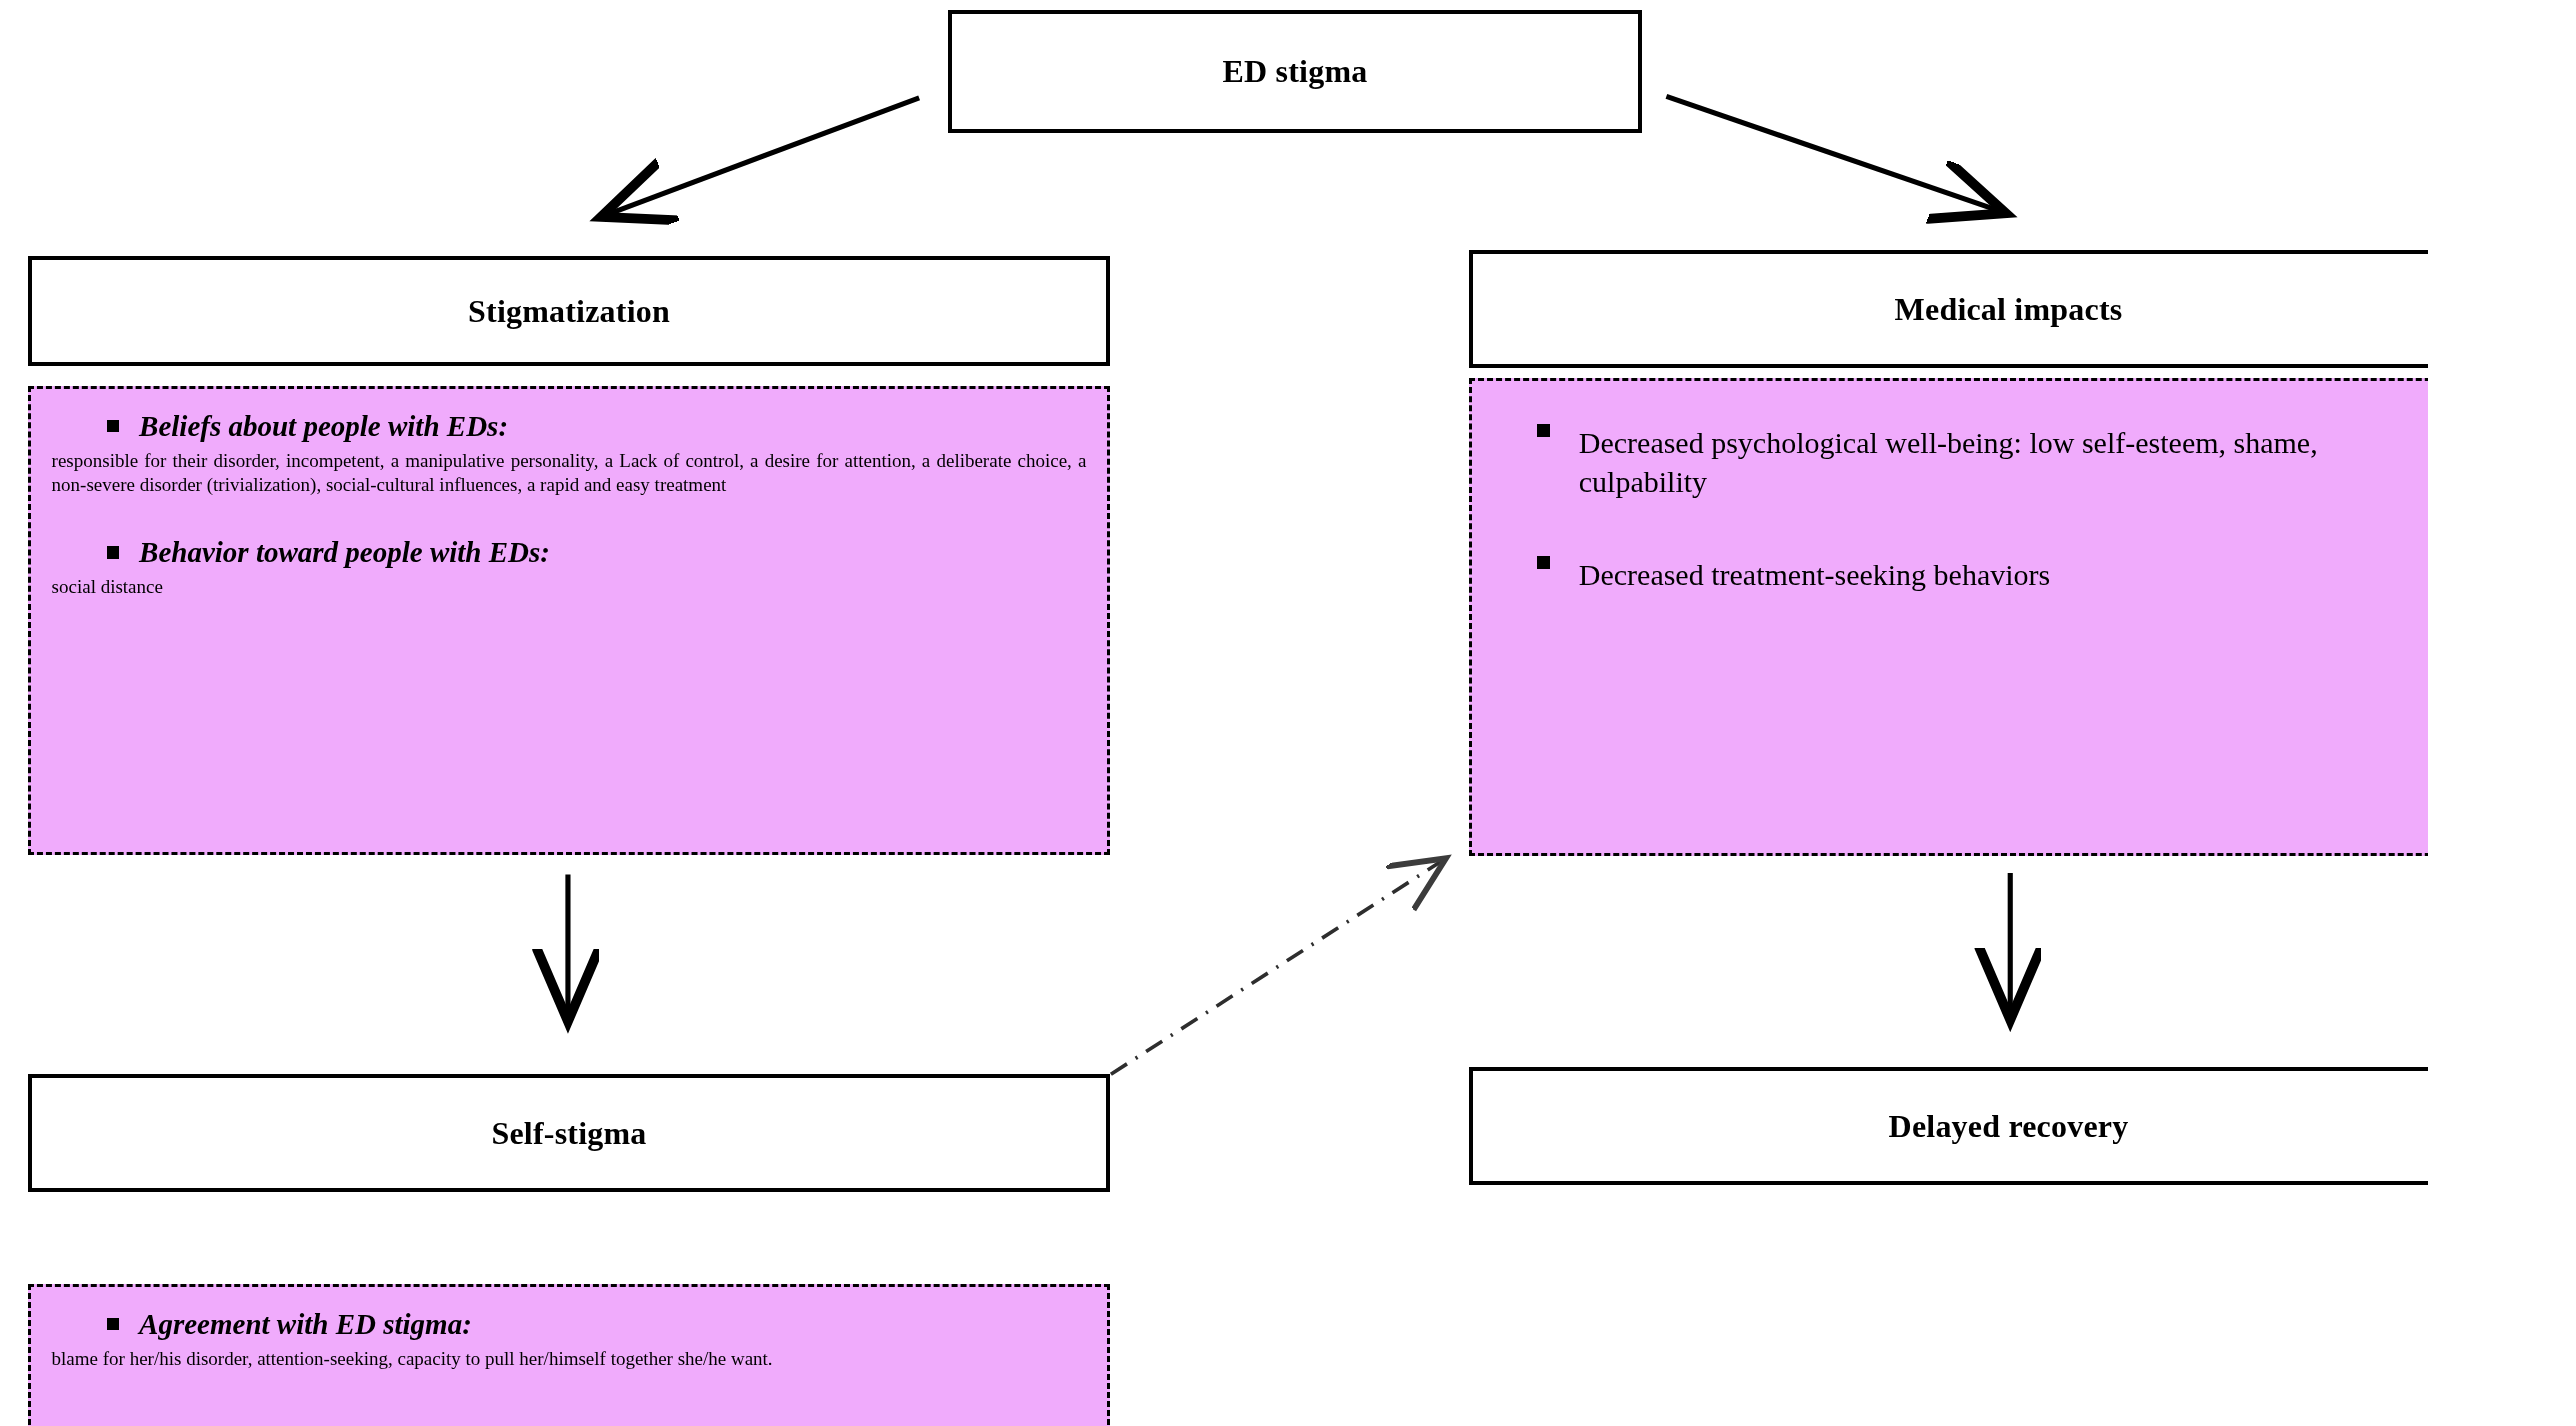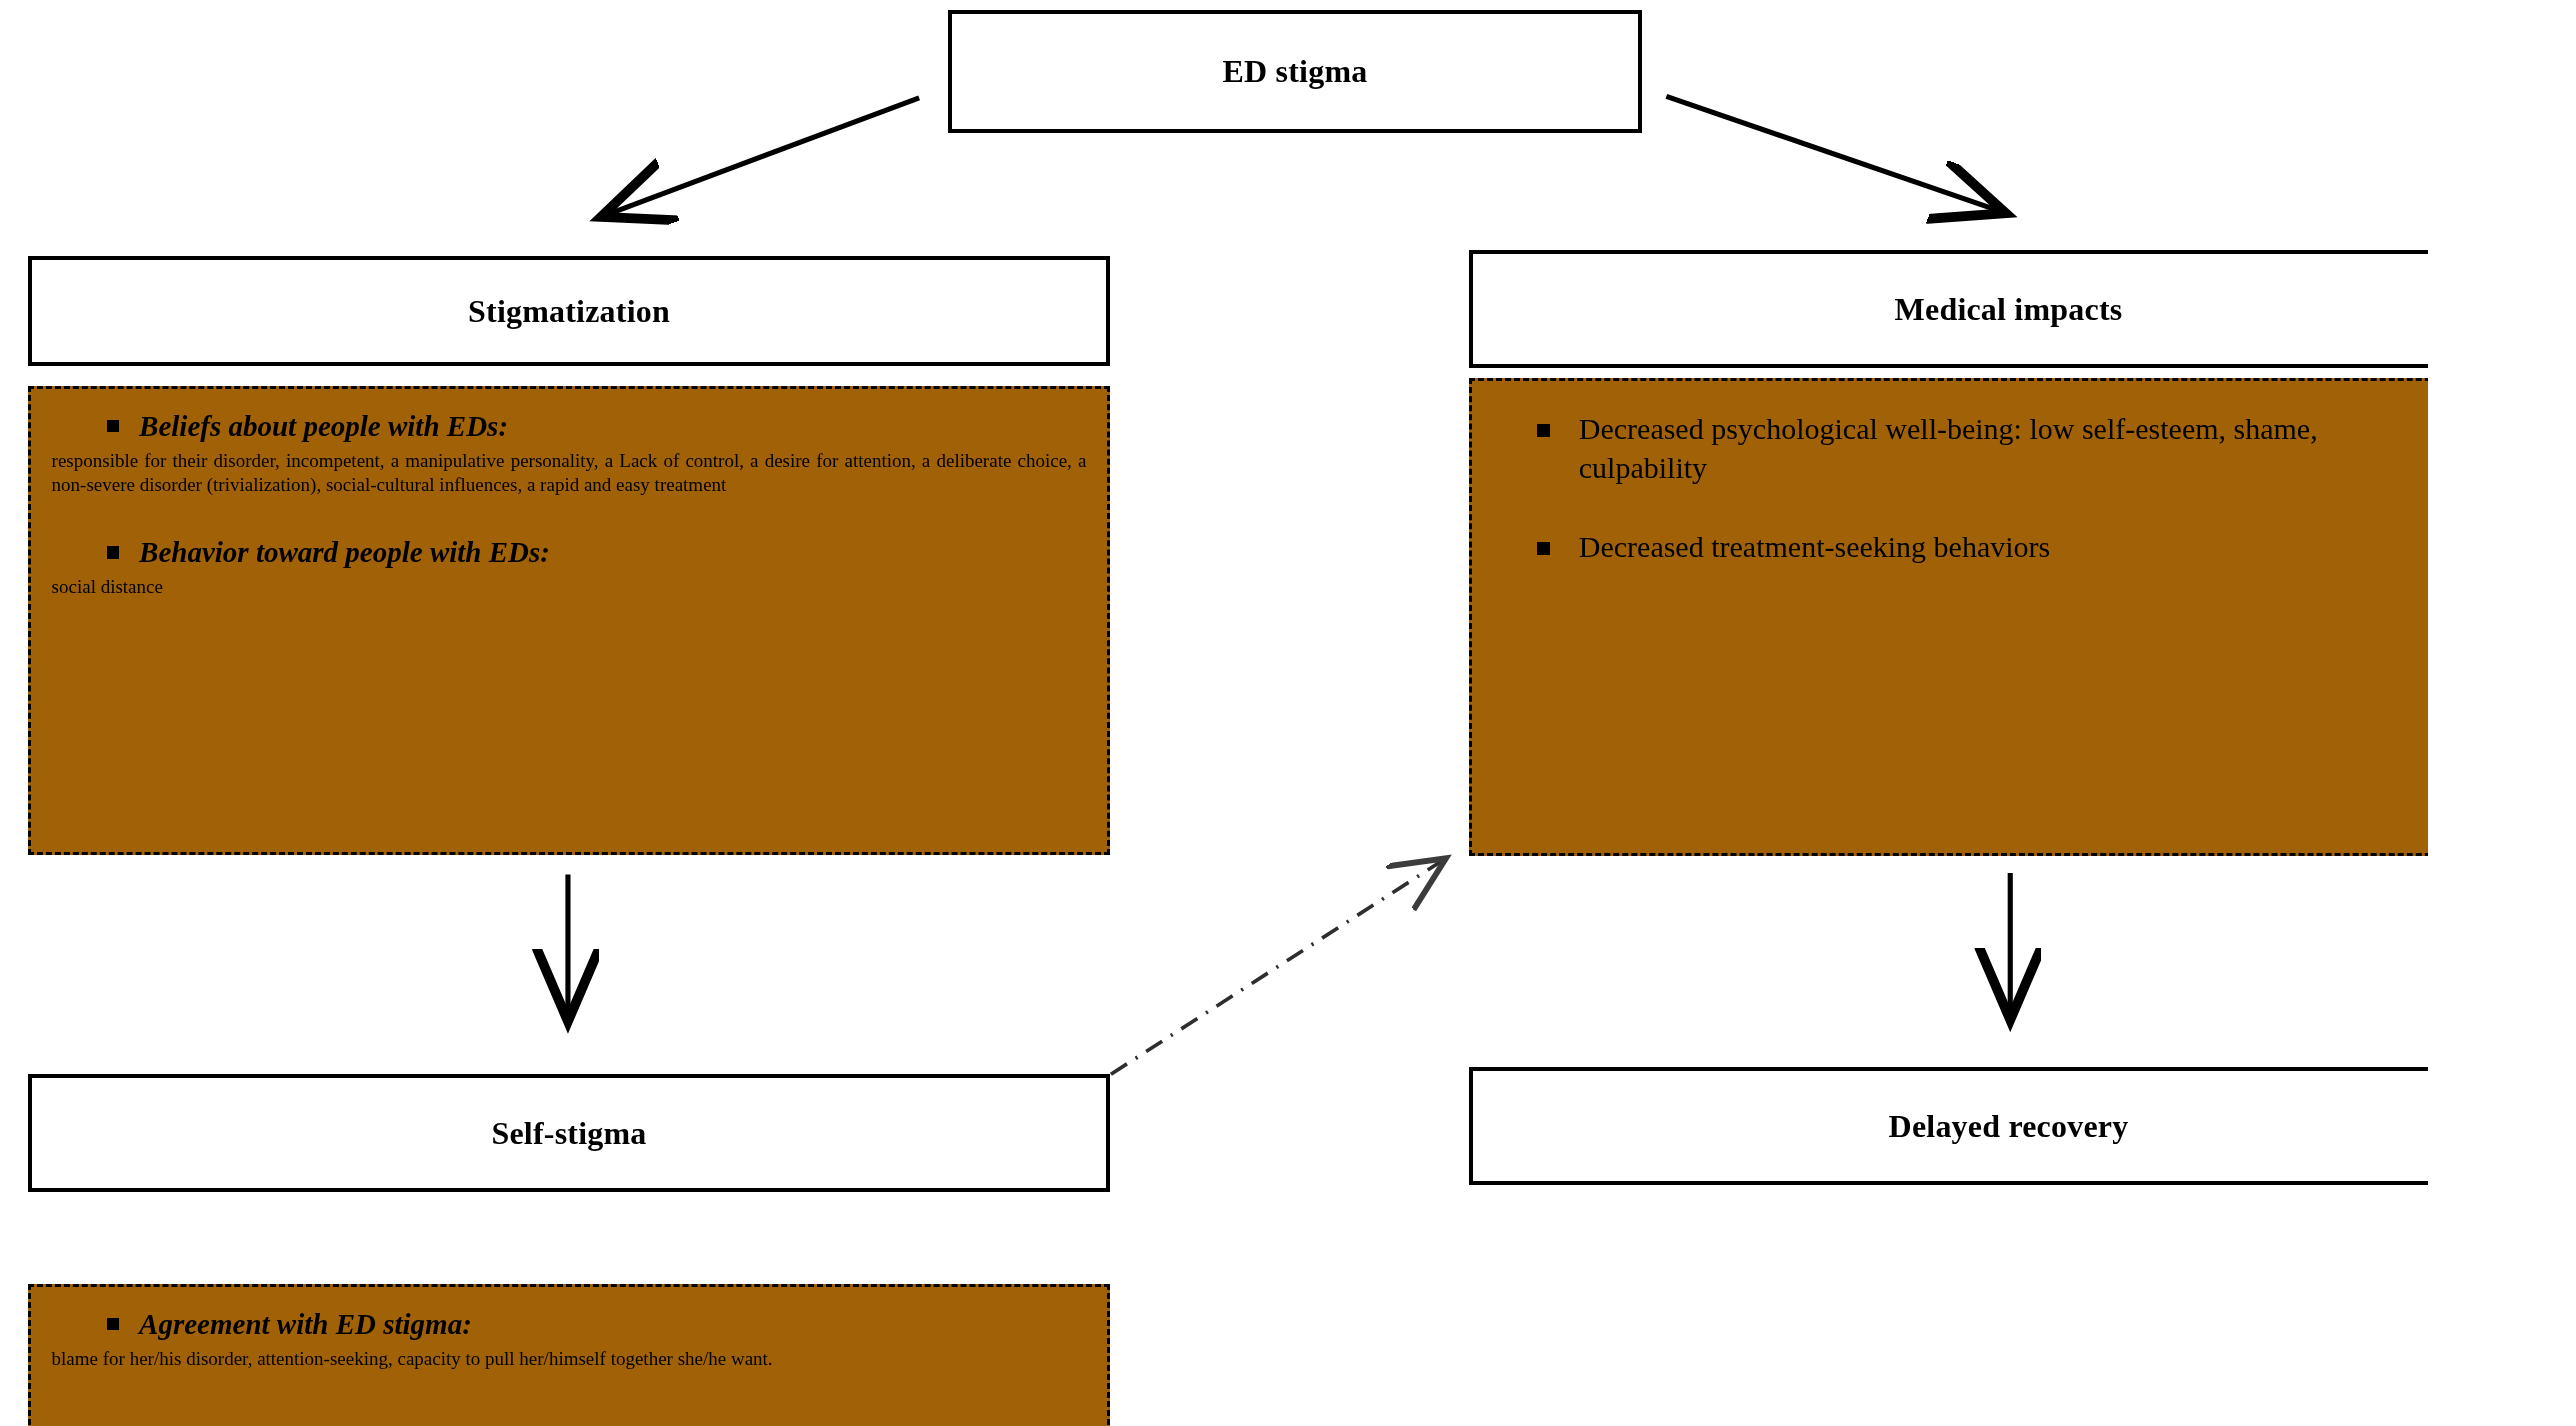--- a/index.html
+++ b/index.html
@@ -32,21 +32,21 @@
     font-weight: bold;
     font-size: 32px;
     line-height: 1.2;
     letter-spacing: 0.2px;
   }
 
   .node-body {
     position: absolute;
     box-sizing: border-box;
     border: 3.7px dashed #000000;
-    background: #a16207;
+    background: #f0abfc;
     padding: 19px 20.6px 19px 20.6px;
   }
 
   
   .bullet-line {
     display: block;
     font-style: italic;
     font-weight: bold;
     font-size: 29px;
     line-height: 1.25;
@@ -87,20 +87,21 @@
   .impact-item .sq {
     flex: 0 0 auto;
     width: 13.2px;
     height: 13.2px;
     background: #000000;
     margin: 14.7px 29px 0 0;
   }
   .impact-item .txt {
     flex: 1 1 auto;
     max-width: 867px;
+    margin-top: 14px;
   }
 
   
   #connectors {
     position: absolute;
     left: 0;
     top: 0;
     width: 2576px;
     height: 1427px;
     pointer-events: none;

